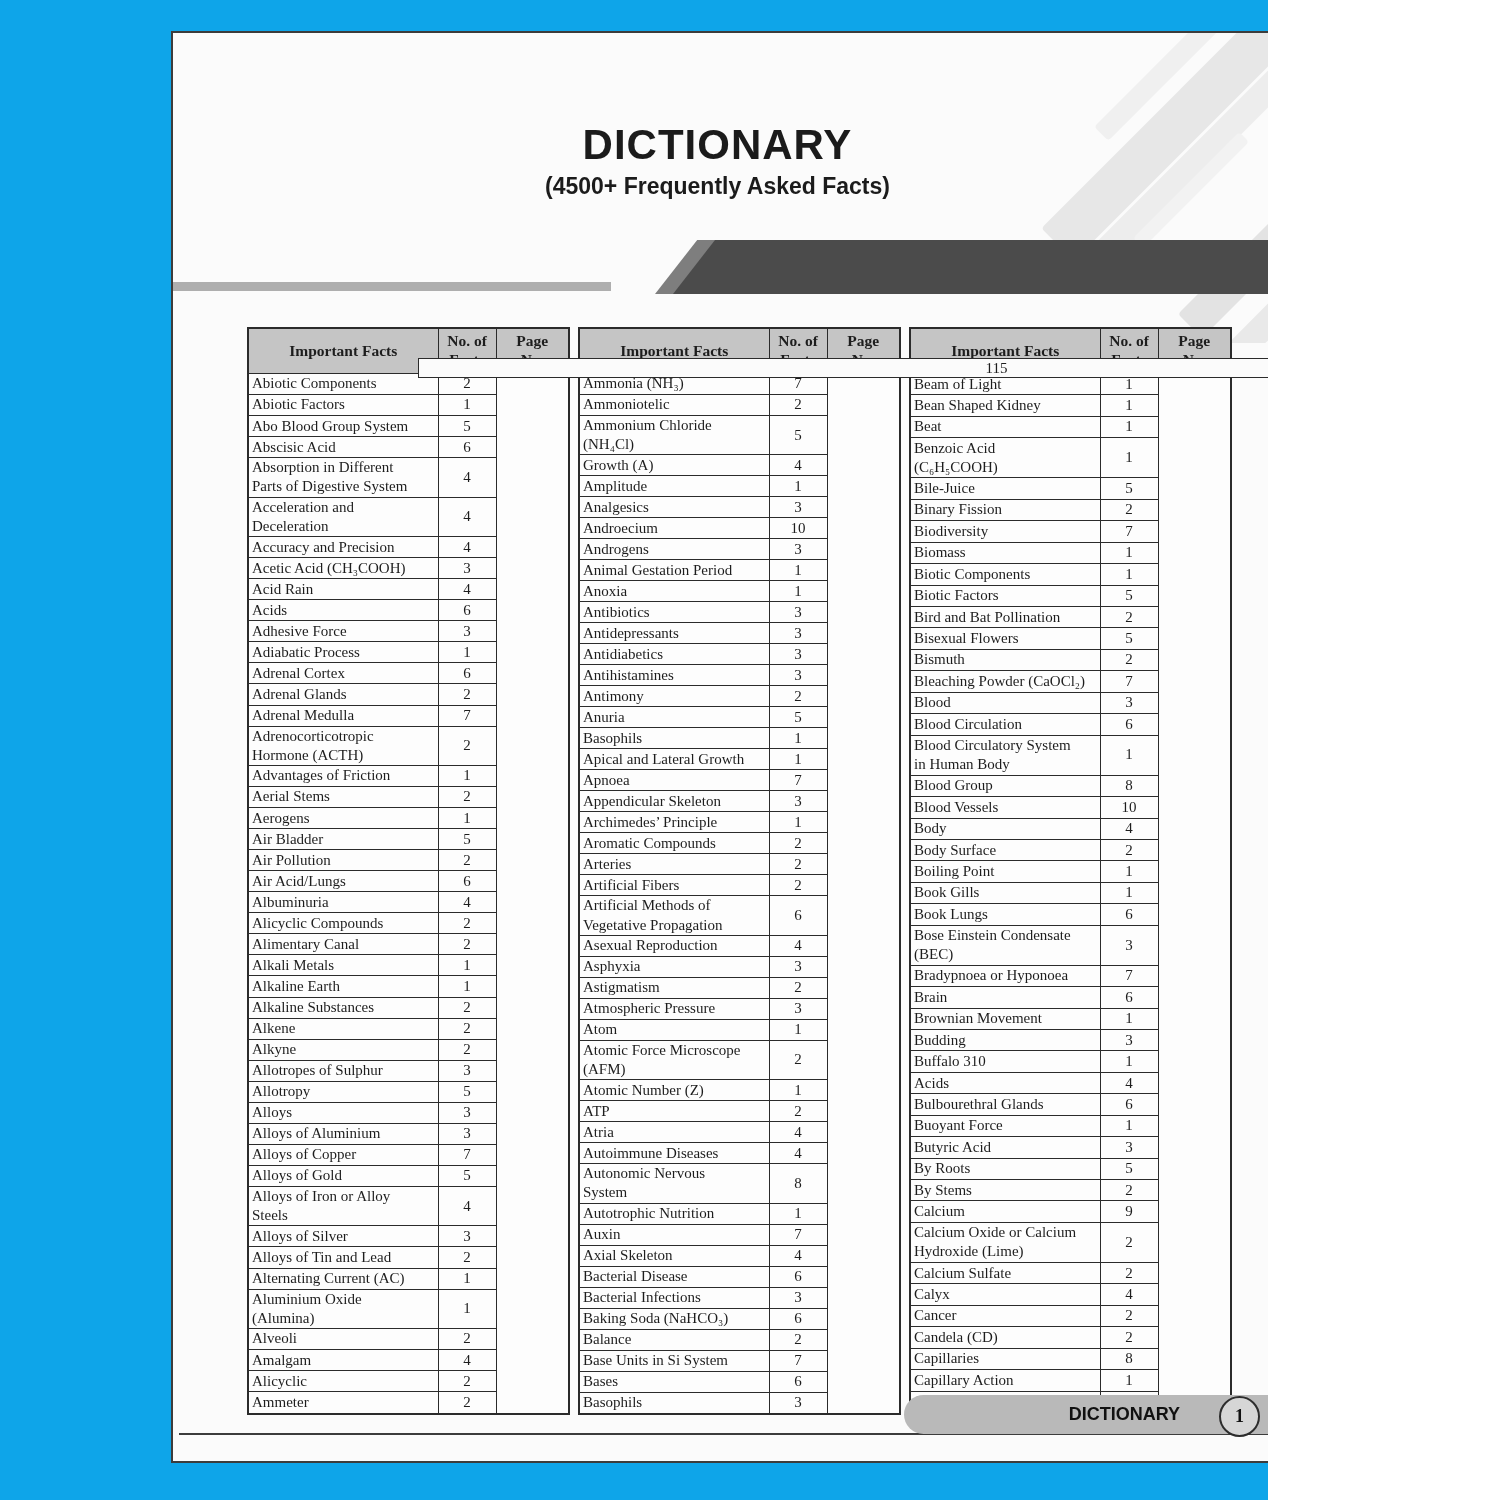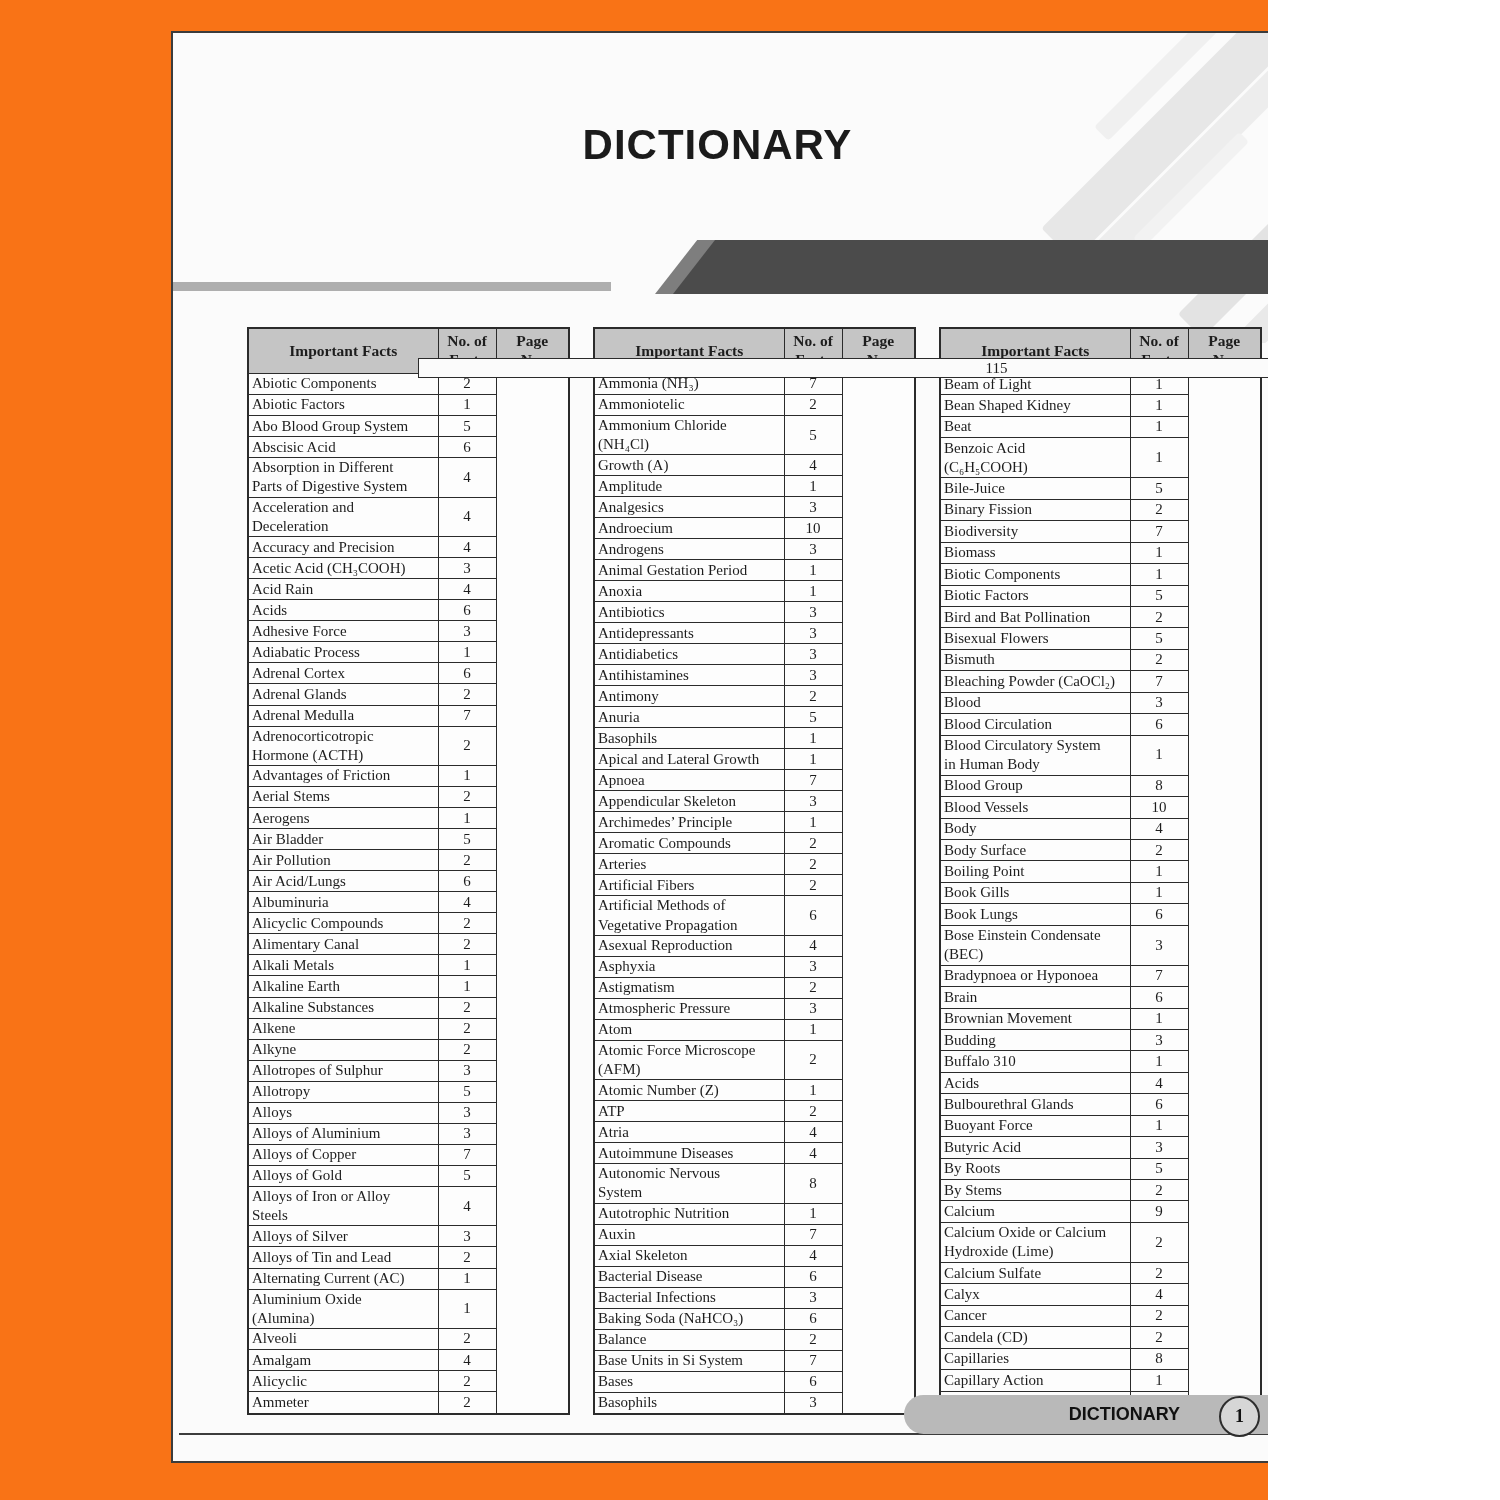--- a/index.html
+++ b/index.html
@@ -1,17 +1,17 @@
 <!DOCTYPE html>
 <html><head>
 <meta charset="utf-8">
 <style>
   html,body{margin:0;padding:0;background:#ffffff;width:1500px;height:1500px;
     font-family:"Liberation Sans","DejaVu Sans",sans-serif;}
-  .canvas{position:relative;width:1268px;height:1500px;background:#f97316;overflow:hidden;}
+  .canvas{position:relative;width:1268px;height:1500px;background:#0ea5e9;overflow:hidden;}
 
   .page{position:absolute;left:171px;top:31px;width:1157px;height:1432px;
     background:#fbfbfb;border:2px solid #3c3c3c;box-sizing:border-box;overflow:hidden;}
 
   
   .corner-decor{position:absolute;top:0;right:0;width:290px;height:310px;overflow:hidden;}
   .streak{position:absolute;transform:rotate(-45deg);border-radius:4px;}
   .s1{width:420px;height:46px;background:#e7e7e7;right:-90px;top:40px;}
   .s2{width:330px;height:26px;background:#ededed;right:-40px;top:110px;}
   .s3{width:300px;height:34px;background:#e3e3e3;right:-120px;top:170px;}
@@ -25,21 +25,21 @@
 
   
   .banner{position:absolute;top:207px;left:0;right:0;height:54px;}
   .banner .graybar{position:absolute;left:0;bottom:3px;width:438px;height:9px;background:#aeaeae;}
   .banner .diag{position:absolute;left:482px;bottom:0;width:20px;height:54px;background:#7e7e7e;
     transform:skewX(-38deg);transform-origin:bottom left;}
   .banner .darkband{position:absolute;left:500px;right:0;bottom:0;height:54px;background:#4b4b4b;
     clip-path:polygon(42px 0,100% 0,100% 100%,0 100%);}
 
   
-  .tables-wrap{position:absolute;top:294px;left:74px;display:flex;gap:23px;}
+  .tables-wrap{position:absolute;top:294px;left:74px;display:flex;gap:8px;}
   table.facts{border-collapse:collapse;table-layout:fixed;width:321px;
     font-family:"Liberation Serif","DejaVu Serif",serif;font-size:15px;color:#1d1d1d;
     border:2px solid #2b2b2b;background:#fdfdfd;}
   table.facts col.c-fact{width:190px;}
   table.facts col.c-count{width:58px;}
   table.facts col.c-page{width:73px;}
   table.facts th{background:#c5c5c5;border:1px solid #2b2b2b;font-weight:700;
     font-size:15.5px;text-align:center;padding:2px 2px;height:40px;line-height:1.2;}
   table.facts td{border:1px solid #2b2b2b;padding:0 3px;height:20px;line-height:1.28;
     vertical-align:middle;}
@@ -66,20 +66,21 @@
       <div class="streak s1"></div>
       <div class="streak s2"></div>
       <div class="streak s3"></div>
       <div class="streak s4"></div>
       <div class="streak s5"></div>
       <div class="streak s6"></div>
     </div>
 
     <div class="title-block">
       <div class="title">DICTIONARY</div>
+      <div class="subtitle">(4500+ Frequently Asked Facts)</div>
     </div>
 
     <div class="banner">
       <div class="graybar"></div>
       <div class="diag"></div>
       <div class="darkband"></div>
     </div>
 
     <div class="tables-wrap">
 

